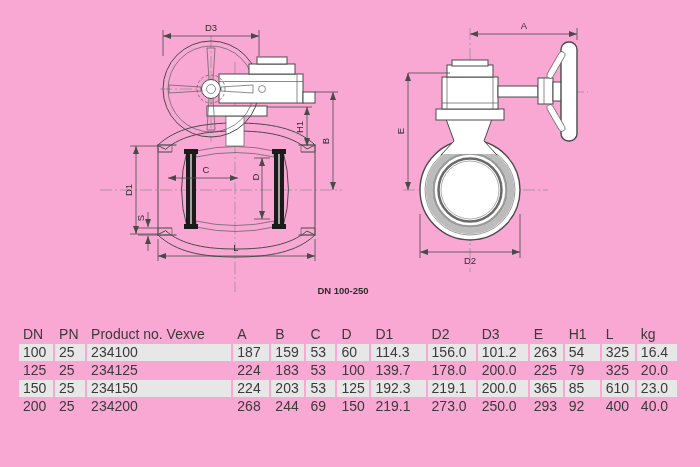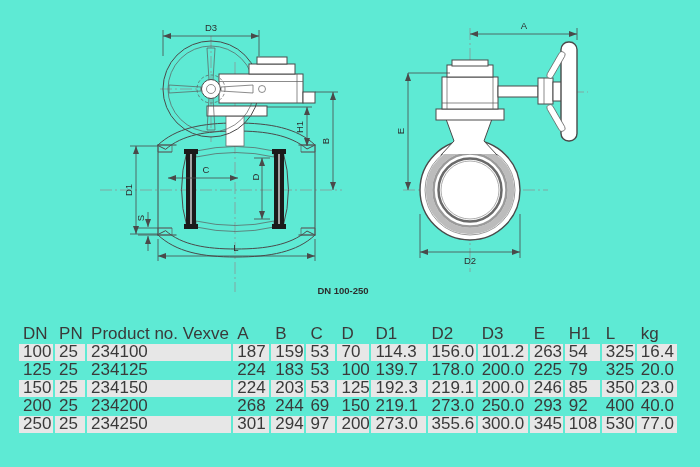--- a/index.html
+++ b/index.html
@@ -1,30 +1,30 @@
 <!DOCTYPE html>
 <html><head>
 <meta charset="utf-8">
 <style>
   html,body{margin:0;padding:0;background:#fff;}
-  #page{position:relative;width:700px;height:467px;background:#5eead4;overflow:hidden;
+  #page{position:relative;width:700px;height:467px;background:#f9a8d4;overflow:hidden;
         font-family:"Liberation Sans",sans-serif;}
   svg text{font-family:"Liberation Sans",sans-serif;}
   .ln{stroke:#4a4a4a;stroke-width:1;fill:none;stroke-linecap:square;}
   .thin{stroke:#5a5a5a;stroke-width:.7;fill:none;}
   .cl{stroke:#8d8d8d;stroke-width:.7;fill:none;stroke-dasharray:12 3 2 3;}
   .dim{stroke:#4a4a4a;stroke-width:.8;fill:none;}
   .dtxt{font-size:9.5px;fill:#2d2d2d;}
   .cap{font-size:9.5px;font-weight:bold;fill:#2d2d2d;}
   .wh{fill:#fff;}
   .dark{fill:#1b1b1b;}
   
   .table-wrap{position:absolute;left:17px;top:325px;}
   table{border-collapse:separate;border-spacing:2px 1px;table-layout:fixed;width:662px;
-        font-size:17px;color:#3a3a3a;}
+        font-size:14px;color:#3a3a3a;}
   th,td{font-weight:400;text-align:left;padding:2px 2px 3px 4px;line-height:12px;
         white-space:nowrap;overflow:hidden;}
   tbody tr:nth-child(odd) td{background:#e7e7e7;}
 </style>
 </head>
 <body>
 
 <div id="page">
 
   <svg width="700" height="320" viewBox="0 0 700 320">
@@ -264,21 +264,21 @@
           </tr>
       </thead>
       <tbody>
           <tr>
             <td>100</td>
             <td>25</td>
             <td>234100</td>
             <td>187</td>
             <td>159</td>
             <td>53</td>
-            <td>70</td>
+            <td>60</td>
             <td>114.3</td>
             <td>156.0</td>
             <td>101.2</td>
             <td>263</td>
             <td>54</td>
             <td>325</td>
             <td>16.4</td>
           </tr>
           <tr>
             <td>125</td>
@@ -300,53 +300,37 @@
             <td>150</td>
             <td>25</td>
             <td>234150</td>
             <td>224</td>
             <td>203</td>
             <td>53</td>
             <td>125</td>
             <td>192.3</td>
             <td>219.1</td>
             <td>200.0</td>
-            <td>246</td>
+            <td>365</td>
             <td>85</td>
-            <td>350</td>
+            <td>610</td>
             <td>23.0</td>
           </tr>
           <tr>
             <td>200</td>
             <td>25</td>
             <td>234200</td>
             <td>268</td>
             <td>244</td>
             <td>69</td>
             <td>150</td>
             <td>219.1</td>
             <td>273.0</td>
             <td>250.0</td>
             <td>293</td>
             <td>92</td>
             <td>400</td>
             <td>40.0</td>
           </tr>
-          <tr>
-            <td>250</td>
-            <td>25</td>
-            <td>234250</td>
-            <td>301</td>
-            <td>294</td>
-            <td>97</td>
-            <td>200</td>
-            <td>273.0</td>
-            <td>355.6</td>
-            <td>300.0</td>
-            <td>345</td>
-            <td>108</td>
-            <td>530</td>
-            <td>77.0</td>
-          </tr>
         </tbody>
     </table>
   </div>
 </div>
 
 </body></html>

